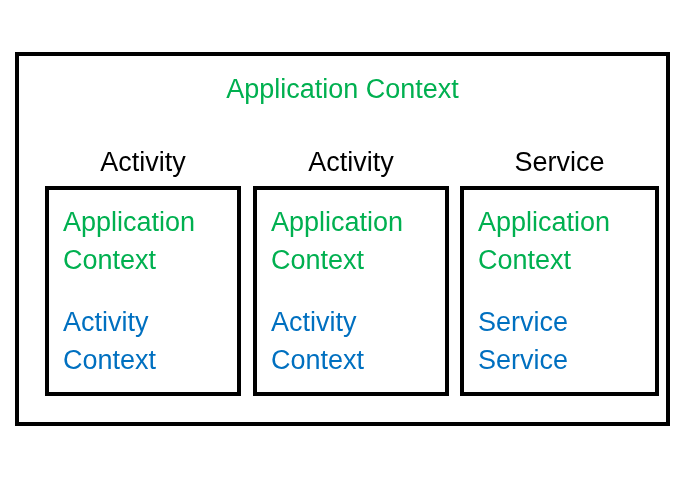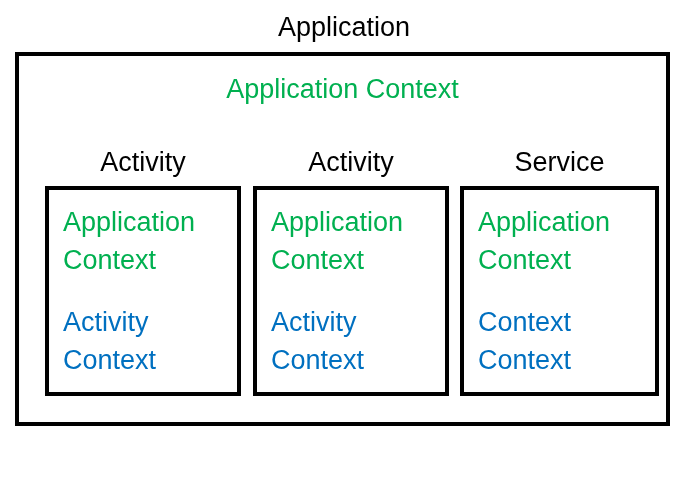--- a/index.html
+++ b/index.html
@@ -93,21 +93,20 @@
     width: 160px;
   }
   .ctx-shared { color: var(--green); }
   .ctx-own { color: var(--blue); margin-top: 24px; }
 </style>
 </head>
 <body>
 
 <div class="canvas">
 
-  <div class="diagram-title">Application</div>
 
   <div class="outer-box">
 
     <div class="app-context-heading">Application Context</div>
 
     <div class="component-col col-1">
       <div class="component-label">Activity</div>
       <div class="context-box">
         <p class="ctx-text ctx-shared">Application Context</p>
         <p class="ctx-text ctx-own">Activity Context</p>
@@ -119,18 +118,18 @@
       <div class="context-box">
         <p class="ctx-text ctx-shared">Application Context</p>
         <p class="ctx-text ctx-own">Activity Context</p>
       </div>
     </div>
 
     <div class="component-col col-3">
       <div class="component-label">Service</div>
       <div class="context-box">
         <p class="ctx-text ctx-shared">Application Context</p>
-        <p class="ctx-text ctx-own">Context Context</p>
+        <p class="ctx-text ctx-own">Service Service</p>
       </div>
     </div>
 
   </div>
 </div>
 
 </body></html>

